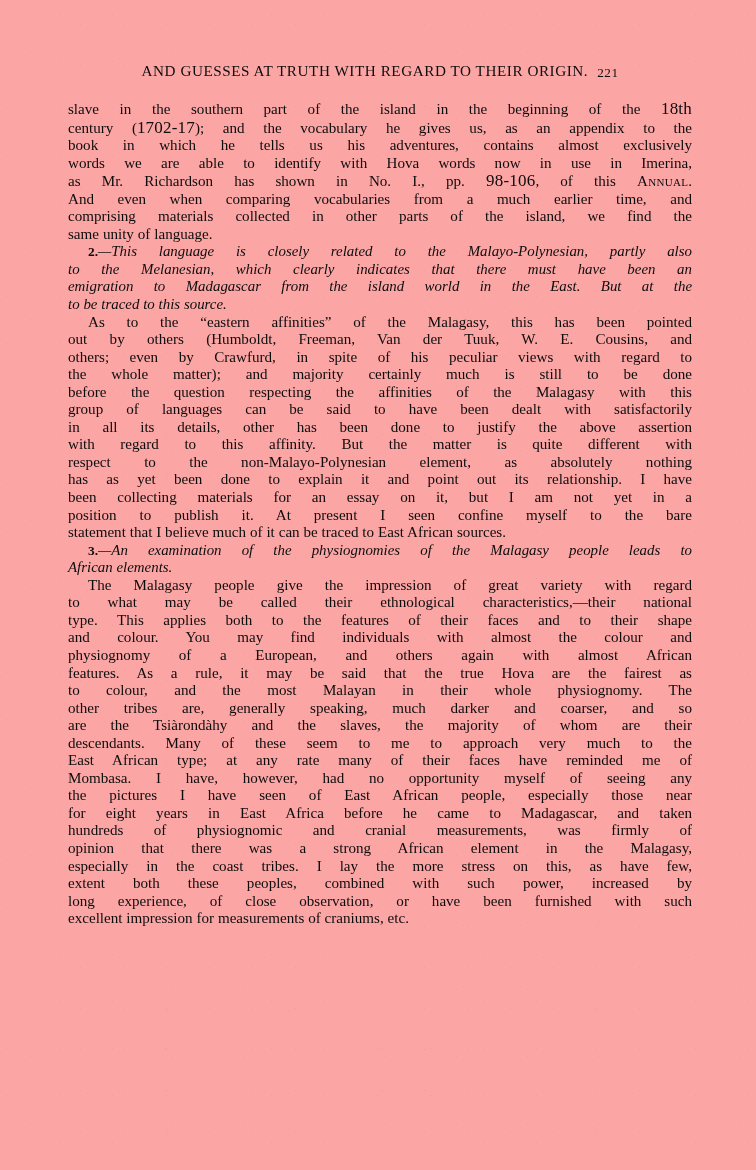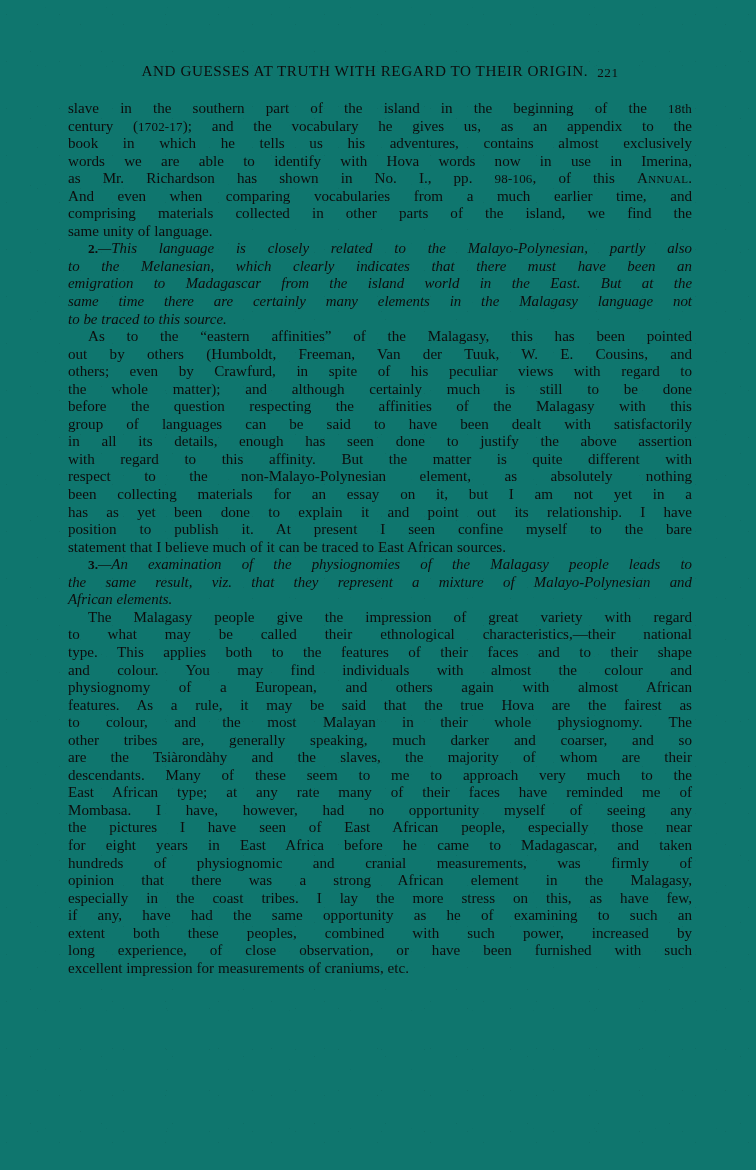--- a/index.html
+++ b/index.html
@@ -5,21 +5,21 @@
   html, body {
     margin: 0;
     padding: 0;
     background: #ffffff;
   }
   .page {
     position: relative;
     width: 756px;
     height: 1170px;
     margin: 0;
-    background: #0f766e;
+    background: #fca5a5;
     overflow: hidden;
     font-family: "Liberation Serif", "DejaVu Serif", serif;
     color: #0d0d0d;
     -webkit-font-smoothing: antialiased;
   }
 
   
   .running-head {
     position: absolute;
     left: 68px;
@@ -72,21 +72,21 @@
   }
   .para.italic .ln {
     font-style: italic;
     font-size: 14.9px;
   }
   .smallcaps {
     font-variant: small-caps;
     letter-spacing: 0.3px;
   }
   .oldstyle {
-    font-size: 13px;
+    font-size: 17px;
     letter-spacing: 0.2px;
   }
   .secnum {
     font-style: normal;
     font-weight: bold;
     font-size: 13.4px;
   }
 
   
   .grain {
@@ -119,62 +119,59 @@
         <span class="ln">words we are able to identify with Hova words now in use in Imerina,</span>
         <span class="ln">as Mr. Richardson has shown in No. I., pp. <span class="oldstyle">98-106</span>, of this <span class="smallcaps">Annual</span>.</span>
         <span class="ln">And even when comparing vocabularies from a much earlier time, and</span>
         <span class="ln">comprising materials collected in other parts of the island, we find the</span>
         <span class="ln last">same unity of language.</span>
       </p>
       <p class="para italic">
         <span class="ln indent"><span class="secnum">2.</span>—This language is closely related to the Malayo-Polynesian, partly also</span>
         <span class="ln">to the Melanesian, which clearly indicates that there must have been an</span>
         <span class="ln">emigration to Madagascar from the island world in the East. But at the</span>
-        <span class="ln">same time there are certainly many elements in the Malagasy language not</span>
         <span class="ln last">to be traced to this source.</span>
       </p>
       <p class="para roman">
         <span class="ln indent">As to the “eastern affinities” of the Malagasy, this has been pointed</span>
         <span class="ln">out by others (Humboldt, Freeman, Van der Tuuk, W. E. Cousins, and</span>
         <span class="ln">others; even by Crawfurd, in spite of his peculiar views with regard to</span>
-        <span class="ln">the whole matter); and although certainly much is still to be done</span>
+        <span class="ln">the whole matter); and majority certainly much is still to be done</span>
         <span class="ln">before the question respecting the affinities of the Malagasy with this</span>
         <span class="ln">group of languages can be said to have been dealt with satisfactorily</span>
-        <span class="ln">in all its details, enough has seen done to justify the above assertion</span>
+        <span class="ln">in all its details, other has been done to justify the above assertion</span>
         <span class="ln">with regard to this affinity. But the matter is quite different with</span>
         <span class="ln">respect to the non-Malayo-Polynesian element, as absolutely nothing</span>
+        <span class="ln">has as yet been done to explain it and point out its relationship. I have</span>
         <span class="ln">been collecting materials for an essay on it, but I am not yet in a</span>
-        <span class="ln">has as yet been done to explain it and point out its relationship. I have</span>
         <span class="ln">position to publish it. At present I seen confine myself to the bare</span>
         <span class="ln last">statement that I believe much of it can be traced to East African sources.</span>
       </p>
       <p class="para italic">
         <span class="ln indent"><span class="secnum">3.</span>—An examination of the physiognomies of the Malagasy people leads to</span>
-        <span class="ln">the same result, viz. that they represent a mixture of Malayo-Polynesian and</span>
         <span class="ln last">African elements.</span>
       </p>
       <p class="para roman">
         <span class="ln indent">The Malagasy people give the impression of great variety with regard</span>
         <span class="ln">to what may be called their ethnological characteristics,—their national</span>
         <span class="ln">type. This applies both to the features of their faces and to their shape</span>
         <span class="ln">and colour. You may find individuals with almost the colour and</span>
         <span class="ln">physiognomy of a European, and others again with almost African</span>
         <span class="ln">features. As a rule, it may be said that the true Hova are the fairest as</span>
         <span class="ln">to colour, and the most Malayan in their whole physiognomy. The</span>
         <span class="ln">other tribes are, generally speaking, much darker and coarser, and so</span>
         <span class="ln">are the Tsiàrondàhy and the slaves, the majority of whom are their</span>
         <span class="ln">descendants. Many of these seem to me to approach very much to the</span>
         <span class="ln">East African type; at any rate many of their faces have reminded me of</span>
         <span class="ln">Mombasa. I have, however, had no opportunity myself of seeing any</span>
         <span class="ln">the pictures I have seen of East African people, especially those near</span>
         <span class="ln">for eight years in East Africa before he came to Madagascar, and taken</span>
         <span class="ln">hundreds of physiognomic and cranial measurements, was firmly of</span>
         <span class="ln">opinion that there was a strong African element in the Malagasy,</span>
         <span class="ln">especially in the coast tribes. I lay the more stress on this, as have few,</span>
-        <span class="ln">if any, have had the same opportunity as he of examining to such an</span>
         <span class="ln">extent both these peoples, combined with such power, increased by</span>
         <span class="ln">long experience, of close observation, or have been furnished with such</span>
         <span class="ln last">excellent impression for measurements of craniums, etc.</span>
       </p>
     </div>
 
   <div class="grain"></div>
 </div>
 
 </body></html>

